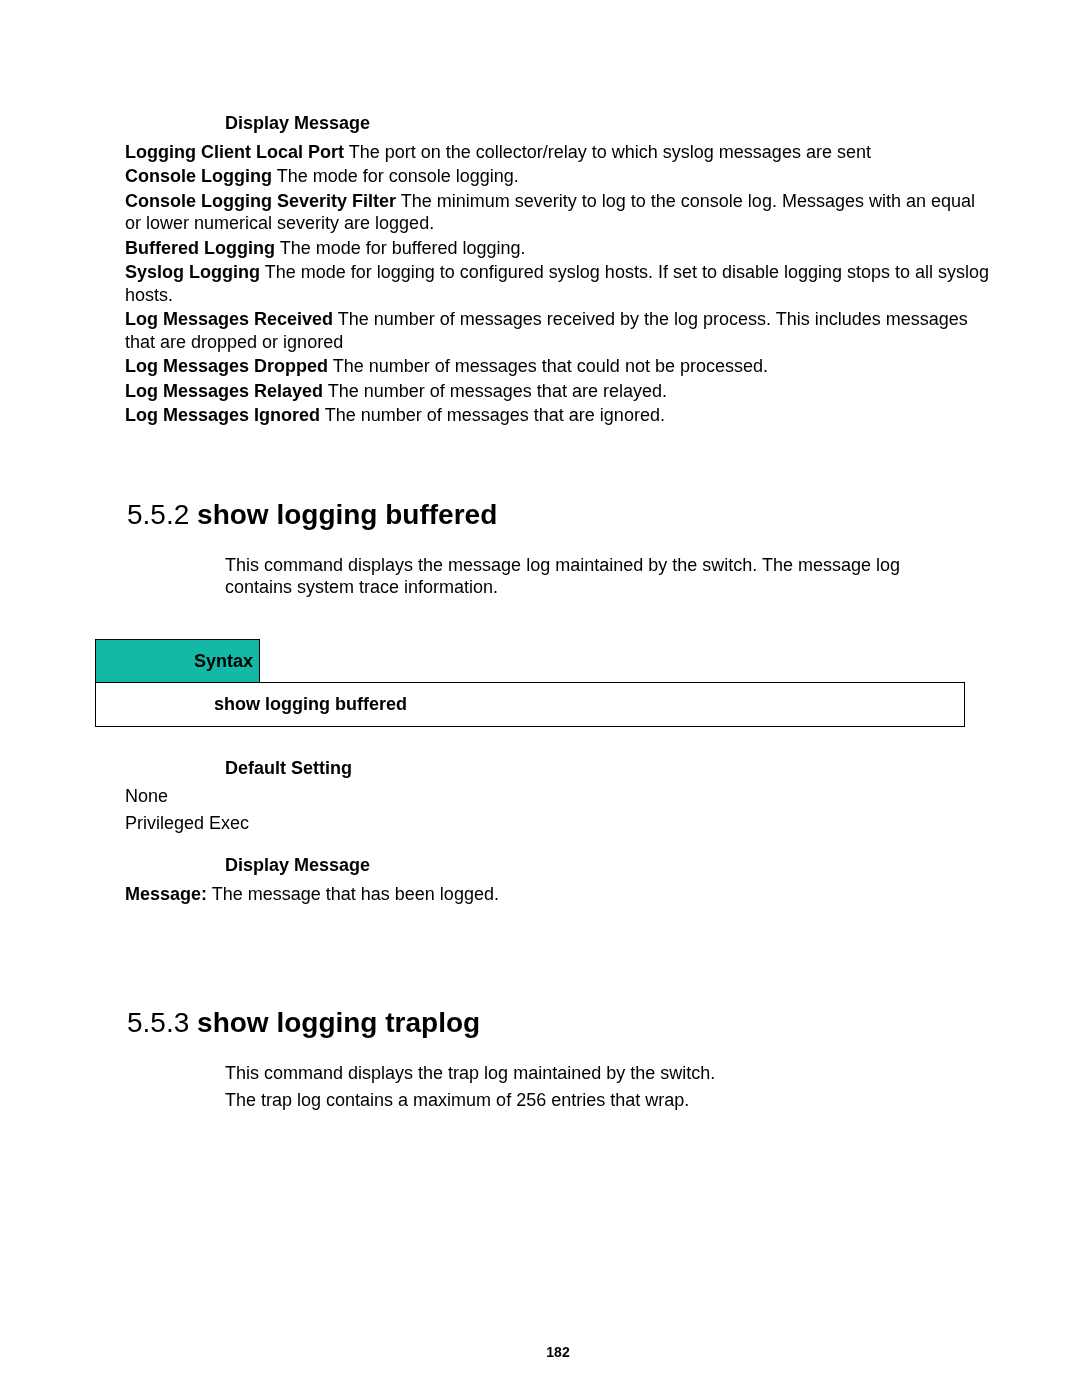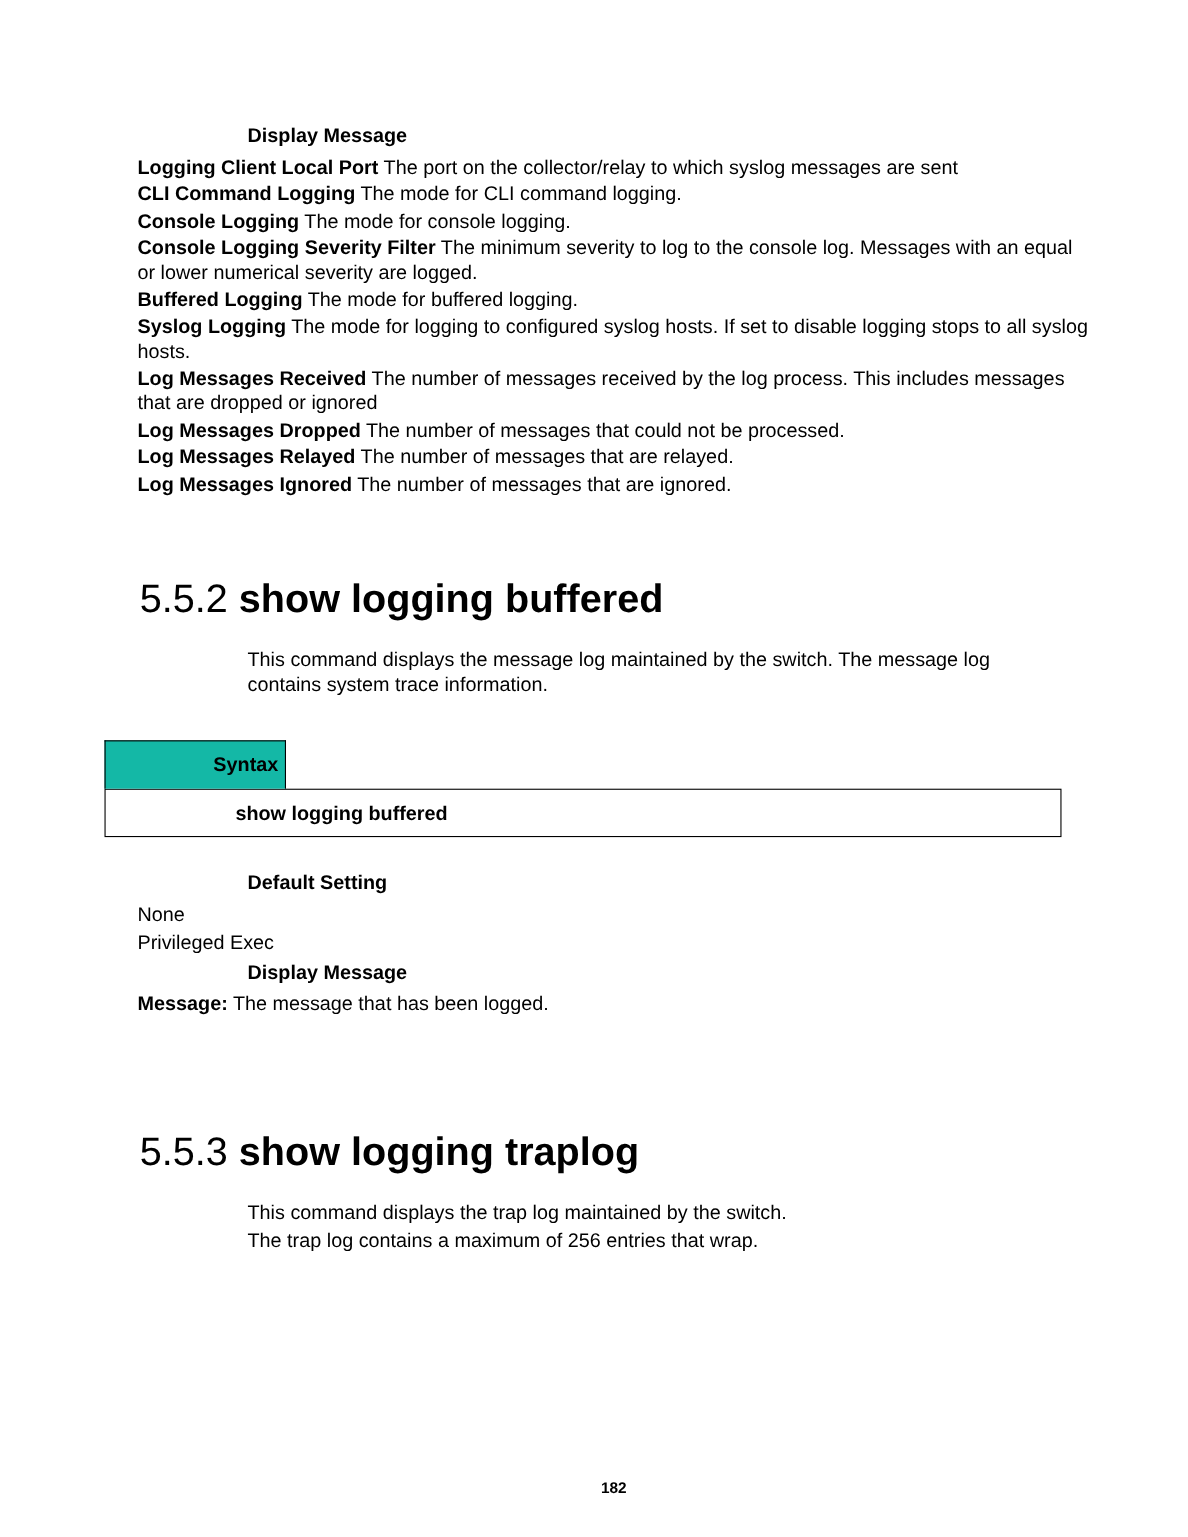--- a/index.html
+++ b/index.html
@@ -26,21 +26,21 @@
   .definitions {
     margin-top: 6px;
   }
   .def-line {
     margin-bottom: 2px;
   }
   .def-line .term {
     font-weight: bold;
   }
   .heading {
-    font-size: 36px;
+    font-size: 28px;
     font-weight: bold;
     margin-top: 70px;
     margin-bottom: 22px;
     margin-left: 2px;
   }
   .heading .num {
     font-weight: normal;
   }
   .description {
     margin-left: 100px;
@@ -67,21 +67,21 @@
   .syntax-body {
     border: 1px solid #000;
     padding: 10px 10px 10px 118px;
     font-weight: bold;
     box-sizing: border-box;
     width: 100%;
   }
   .sub-label {
     font-weight: bold;
     margin-left: 100px;
-    margin-top: 4px;
+    margin-top: 20px;
     margin-bottom: 6px;
   }
   .sub-value {
     margin-left: 0;
     margin-bottom: 4px;
   }
   .msg-line .term {
     font-weight: bold;
   }
   .note {
@@ -103,21 +103,20 @@
 </style>
 </head>
 <body>
 
 <div class="page">
 
   <div class="section-label">Display Message</div>
 
   <div class="definitions">
     <div class="def-line"><span class="term">Logging Client Local Port</span><span> The port on the collector/relay to which syslog messages are sent</span></div>
-    <div class="def-line"><span class="term">CLI Command Logging</span><span> The mode for CLI command logging.</span></div>
     <div class="def-line"><span class="term">Console Logging</span><span> The mode for console logging.</span></div>
     <div class="def-line"><span class="term">Console Logging Severity Filter</span><span> The minimum severity to log to the console log. Messages with an equal or lower numerical severity are logged.</span></div>
     <div class="def-line"><span class="term">Buffered Logging</span><span> The mode for buffered logging.</span></div>
     <div class="def-line"><span class="term">Syslog Logging</span><span> The mode for logging to configured syslog hosts. If set to disable logging stops to all syslog hosts.</span></div>
     <div class="def-line"><span class="term">Log Messages Received</span><span> The number of messages received by the log process. This includes messages that are dropped or ignored</span></div>
     <div class="def-line"><span class="term">Log Messages Dropped</span><span> The number of messages that could not be processed.</span></div>
     <div class="def-line"><span class="term">Log Messages Relayed</span><span> The number of messages that are relayed.</span></div>
     <div class="def-line"><span class="term">Log Messages Ignored</span><span> The number of messages that are ignored.</span></div>
   </div>
 

